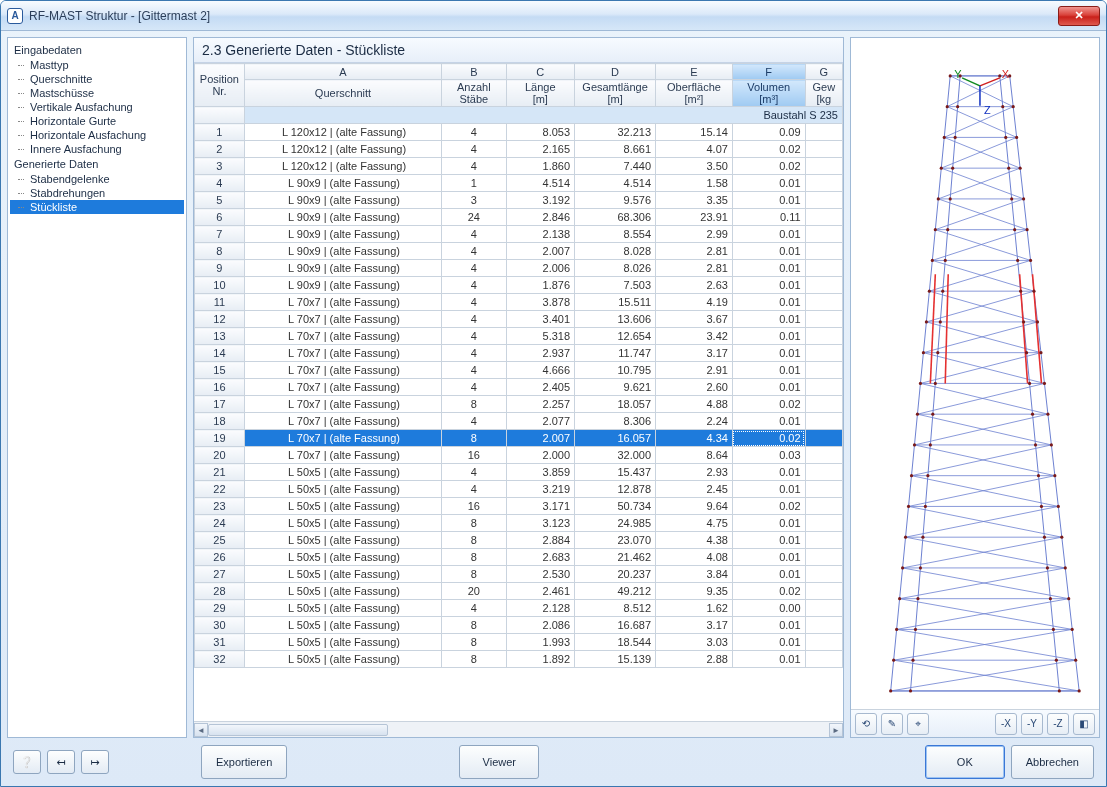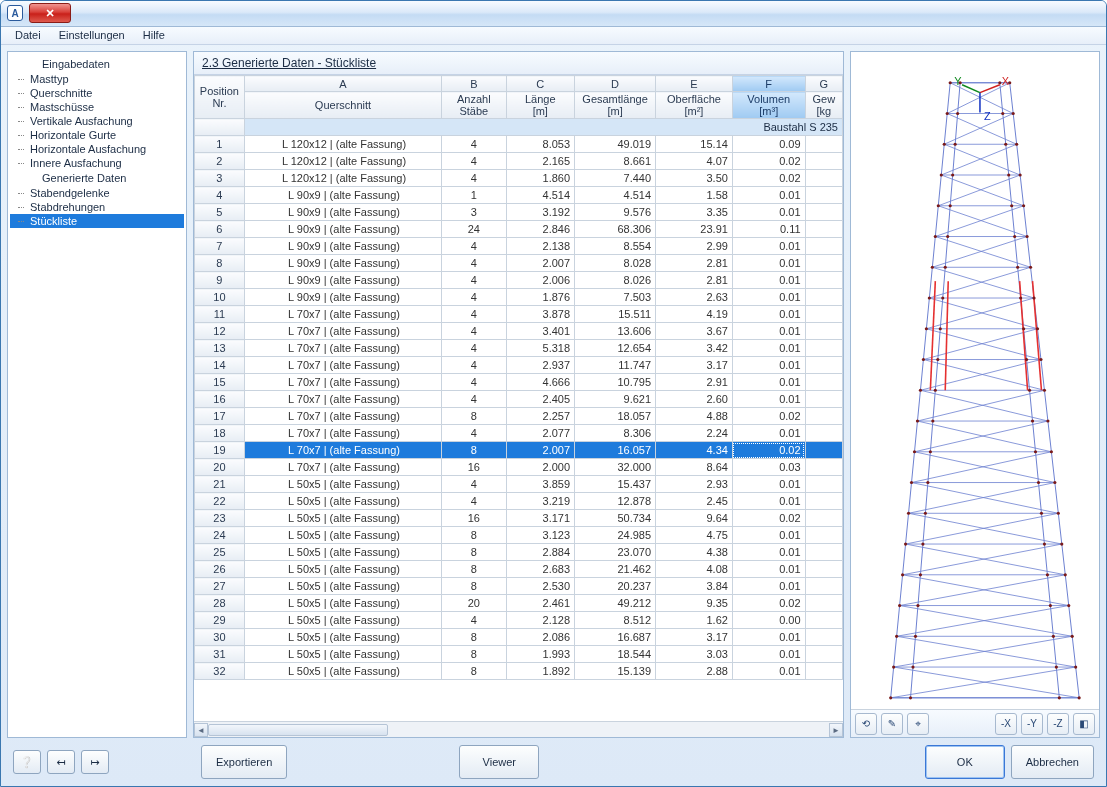--- a/index.html
+++ b/index.html
@@ -7,26 +7,26 @@
 .window { width: 1107px; height: 787px; border: 1px solid #3a77b0; border-radius: 6px 6px 0 0; overflow: hidden; display: flex; flex-direction: column; background: linear-gradient(#eaf3fb,#dde9f7); }
 .titlebar { height: 30px; background: linear-gradient(#f7fbff,#dbe9f9 45%,#c4dbf4 55%,#d6e7f8); display: flex; align-items: center; padding: 0 6px; border-bottom: 1px solid #9fb9d6; }
 .titlebar .app-icon { width:16px; height:16px; margin-right:6px; display:inline-flex; align-items:center; justify-content:center; color:#2a5a9c; font-weight:bold; border:1px solid #2a5a9c; border-radius:3px; font-size:10px; background:#fff;}
 .titlebar .title { color:#2b3e59; font-size:12px; flex:1; }
 .titlebar .close { width:42px; height:20px; background:linear-gradient(#f09590,#d9413a 45%,#c9201a 55%,#df5a4e); border:1px solid #8a1c17; border-radius:3px; display:flex; align-items:center; justify-content:center; color:#fff; font-weight:bold;}
 .menubar { height:22px; background:linear-gradient(#f7fbff,#e7eff9); border-bottom:1px solid #c5d3e6; display:flex; align-items:center; padding:0 6px; gap:2px;}
 .menubar .mi { padding:2px 8px; color:#1b2c44; border-radius:3px;}
 .client { flex:1; display:flex; flex-direction:column; padding:6px; gap:6px;}
 .upper { flex:1; display:flex; gap:6px; min-height:0;}
 .tree { width:180px; background:#fff; border:1px solid #9fb9d6; padding:4px 2px; overflow:auto;}
-.tree .group { color:#1b2c44; padding:2px 4px;margin-left:28px;}
+.tree .group { color:#1b2c44; padding:2px 4px;}
 .tree .item { padding:1px 4px 1px 20px; color:#1b2c44; white-space:nowrap; position:relative;}
 .tree .item::before{ content:""; position:absolute; left:8px; top:50%; width:6px; border-top:1px dotted #888;}
 .tree .item.selected { background:#1e7bdc; color:#fff;}
 .center { flex:1; display:flex; flex-direction:column; border:1px solid #9fb9d6; background:#f1f5fa; min-width:0;}
-.center-title { padding:4px 8px; color:#1b2c44; font-size:12px; background:linear-gradient(#f7fbff,#e7eff9); border-bottom:1px solid #c5d3e6;text-decoration:underline;}
+.center-title { padding:4px 8px; color:#1b2c44; font-size:14px; background:linear-gradient(#f7fbff,#e7eff9); border-bottom:1px solid #c5d3e6;}
 .grid-wrap { flex:1; overflow:auto; background:#fff; position:relative;}
 table.grid { border-collapse:collapse; width:100%; table-layout:fixed;}
 table.grid th, table.grid td { border:1px solid #c9d3de; padding:1px 4px; height:17px; white-space:nowrap; overflow:hidden;}
 table.grid thead th { background:linear-gradient(#fbfcfe,#e7edf4); color:#2b3b52; font-weight:normal; text-align:center; position:sticky; top:0;}
 table.grid thead tr:first-child th { height:16px;}
 table.grid thead th.hl { background:linear-gradient(#d3e8fc,#9fcaf2); color:#1b3b66;}
 table.grid tbody td.row-h { background:linear-gradient(#fbfcfe,#e7edf4); text-align:center; color:#2b3b52;}
 table.grid tbody td { text-align:right; color:#333;}
 table.grid tbody td.txt { text-align:center; padding-left:6px;}
 table.grid tbody tr.section td { background:#d5e6f7; text-align:right; font-weight:normal; color:#1b2c44;}
@@ -51,26 +51,22 @@
 .fbtn.default{ border:1px solid #3a77d6; box-shadow:0 0 0 1px #9cc3f2 inset;}
 .right-gap{ margin-left:auto;}
 col.cpos{width:48px;} col.cqs{width:190px;} col.cnum{width:62px;} col.clen{width:66px;} col.cges{width:78px;} col.cob{width:74px;} col.cvol{width:70px;} col.cgew{width:36px;}
 </style>
 </head>
 <body>
 
 <div class="window">
   <div class="titlebar">
     <span class="app-icon">A</span>
+    <span class="title">RF-MAST Struktur - [Gittermast 2]</span>
     <div class="close">✕</div>
-  </div>
-  <div class="menubar">
-    <span class="mi">Datei</span>
-    <span class="mi">Einstellungen</span>
-    <span class="mi">Hilfe</span>
   </div>
   <div class="client">
     <div class="upper">
       <div class="tree" id="tree">
           <div class="group">Eingabedaten</div>
           <div class="item">Masttyp</div>
           <div class="item">Querschnitte</div>
           <div class="item">Mastschüsse</div>
           <div class="item">Vertikale Ausfachung</div>
           <div class="item">Horizontale Gurte</div>
@@ -126,21 +122,21 @@
             <tbody id="grid-body">
                 <tr class="section">
                   <td class="row-h"></td>
                   <td class="txt" colspan="7">Baustahl S 235</td>
                 </tr>
                 <tr class="">
                   <td class="row-h">1</td>
                   <td class="txt">L 120x12 | (alte Fassung)</td>
                   <td style="text-align:center">4</td>
                   <td>8.053</td>
-                  <td>49.019</td>
+                  <td>32.213</td>
                   <td>15.14</td>
                   <td>0.09</td>
                   <td></td>
                 </tr>
                 <tr class="">
                   <td class="row-h">2</td>
                   <td class="txt">L 120x12 | (alte Fassung)</td>
                   <td style="text-align:center">4</td>
                   <td>2.165</td>
                   <td>8.661</td>

